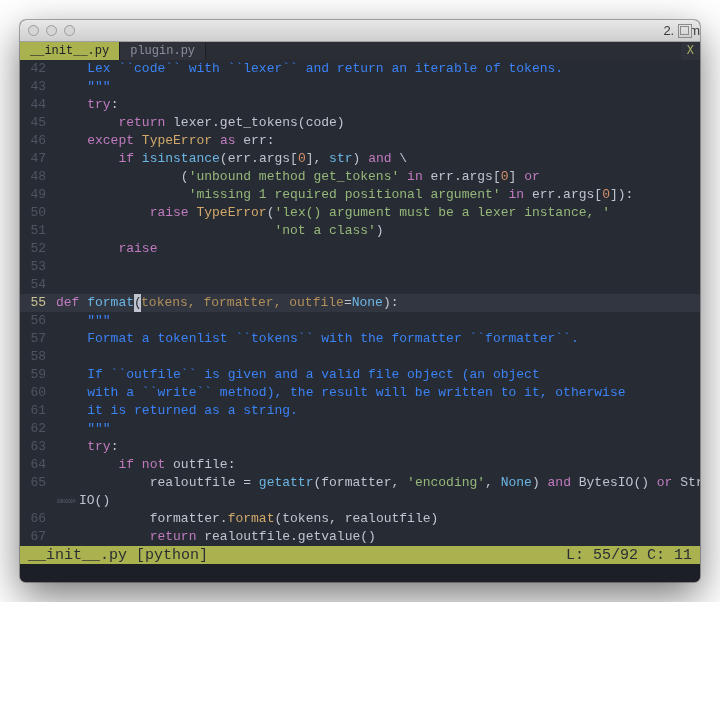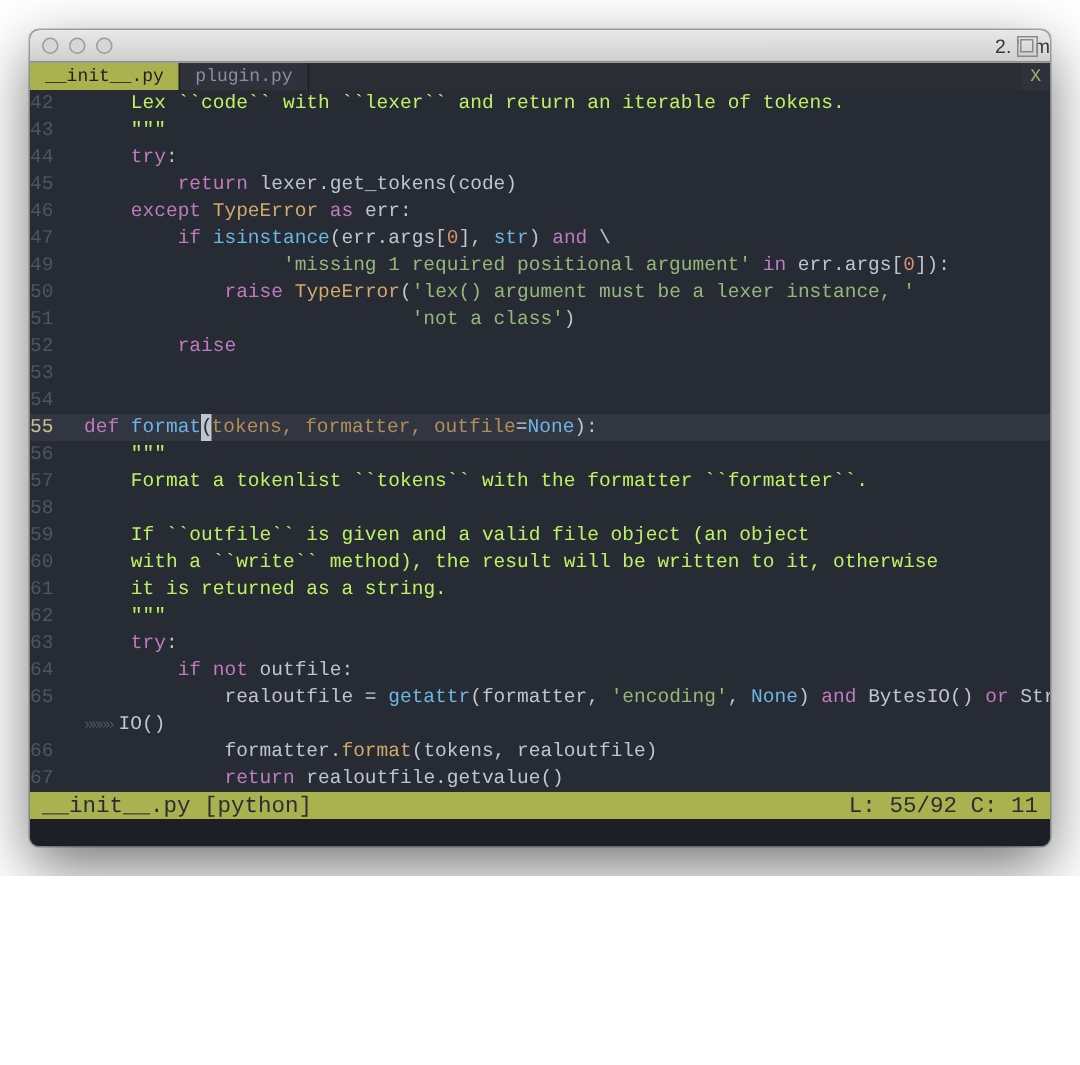--- a/index.html
+++ b/index.html
@@ -86,37 +86,38 @@
   .line {
     display: flex;
     height: 18px;
     line-height: 18px;
     white-space: pre;
   }
   .line.current { background: #323640; }
   .gutter {
     width: 32px;
     flex-shrink: 0;
+    text-align: right;
     padding-right: 6px;
     color: #4d5562;
     background: #272b33;
     user-select: none;
   }
   .line.current .gutter { color: #c8c093; background:#323640;}
   .fold {
     flex-shrink: 0;
     width: 30px;
     color: #4d5562;
     letter-spacing: -2px;
     font-size: 11px;
   }
   .code { flex: 1; padding-left: 4px; overflow: hidden; }
 
   .c-text   { color: #c0c4ce; }
-  .c-comm   { color: #bef264; }
+  .c-comm   { color: #3b82f6; }
   .c-kw     { color: #c07bc0; }
   .c-def    { color: #6cb6e6; }
   .c-func   { color: #d2a96a; }
   .c-builtin{ color: #6cb6e6; }
   .c-type   { color: #d2a96a; }
   .c-str    { color: #95b87a; }
   .c-num    { color: #d6906a; }
   .c-punc   { color: #c0c4ce; }
   .c-param  { color: #b28f5a; }
 
@@ -165,20 +166,21 @@
     <div class="tab-close">X</div>
   </div>
 
   <div class="editor" id="editor">
       <div class="line"><div class="gutter">42</div><div class="code">    <span class="c-comm">Lex ``code`` with ``lexer`` and return an iterable of tokens.</span></div></div>
       <div class="line"><div class="gutter">43</div><div class="code">    <span class="c-comm">"""</span></div></div>
       <div class="line"><div class="gutter">44</div><div class="code">    <span class="c-kw">try</span><span class="c-punc">:</span></div></div>
       <div class="line"><div class="gutter">45</div><div class="code">        <span class="c-kw">return</span><span class="c-text"> lexer.get_tokens(code)</span></div></div>
       <div class="line"><div class="gutter">46</div><div class="code">    <span class="c-kw">except</span><span class="c-text"> </span><span class="c-type">TypeError</span><span class="c-text"> </span><span class="c-kw">as</span><span class="c-text"> err:</span></div></div>
       <div class="line"><div class="gutter">47</div><div class="code">        <span class="c-kw">if</span><span class="c-text"> </span><span class="c-builtin">isinstance</span><span class="c-punc">(</span><span class="c-text">err.args[</span><span class="c-num">0</span><span class="c-text">], </span><span class="c-builtin">str</span><span class="c-punc">)</span><span class="c-text"> </span><span class="c-kw">and</span><span class="c-text"> \</span></div></div>
+      <div class="line"><div class="gutter">48</div><div class="code">                <span class="c-punc">(</span><span class="c-str">'unbound method get_tokens'</span><span class="c-text"> </span><span class="c-kw">in</span><span class="c-text"> err.args[</span><span class="c-num">0</span><span class="c-text">] </span><span class="c-kw">or</span></div></div>
       <div class="line"><div class="gutter">49</div><div class="code">                 <span class="c-str">'missing 1 required positional argument'</span><span class="c-text"> </span><span class="c-kw">in</span><span class="c-text"> err.args[</span><span class="c-num">0</span><span class="c-text">]):</span></div></div>
       <div class="line"><div class="gutter">50</div><div class="code">            <span class="c-kw">raise</span><span class="c-text"> </span><span class="c-type">TypeError</span><span class="c-punc">(</span><span class="c-str">'lex() argument must be a lexer instance, '</span></div></div>
       <div class="line"><div class="gutter">51</div><div class="code">                            <span class="c-str">'not a class'</span><span class="c-punc">)</span></div></div>
       <div class="line"><div class="gutter">52</div><div class="code">        <span class="c-kw">raise</span></div></div>
       <div class="line"><div class="gutter">53</div><div class="code"></div></div>
       <div class="line"><div class="gutter">54</div><div class="code"></div></div>
       <div class="line current"><div class="gutter">55</div><div class="code"><span class="c-kw">def</span><span class="c-text"> </span><span class="c-def">format</span><span class="cursor">(</span><span class="c-param">tokens, formatter, outfile</span><span class="c-punc">=</span><span class="c-builtin">None</span><span class="c-punc">):</span></div></div>
       <div class="line"><div class="gutter">56</div><div class="code">    <span class="c-comm">"""</span></div></div>
       <div class="line"><div class="gutter">57</div><div class="code">    <span class="c-comm">Format a tokenlist ``tokens`` with the formatter ``formatter``.</span></div></div>
       <div class="line"><div class="gutter">58</div><div class="code"></div></div>

